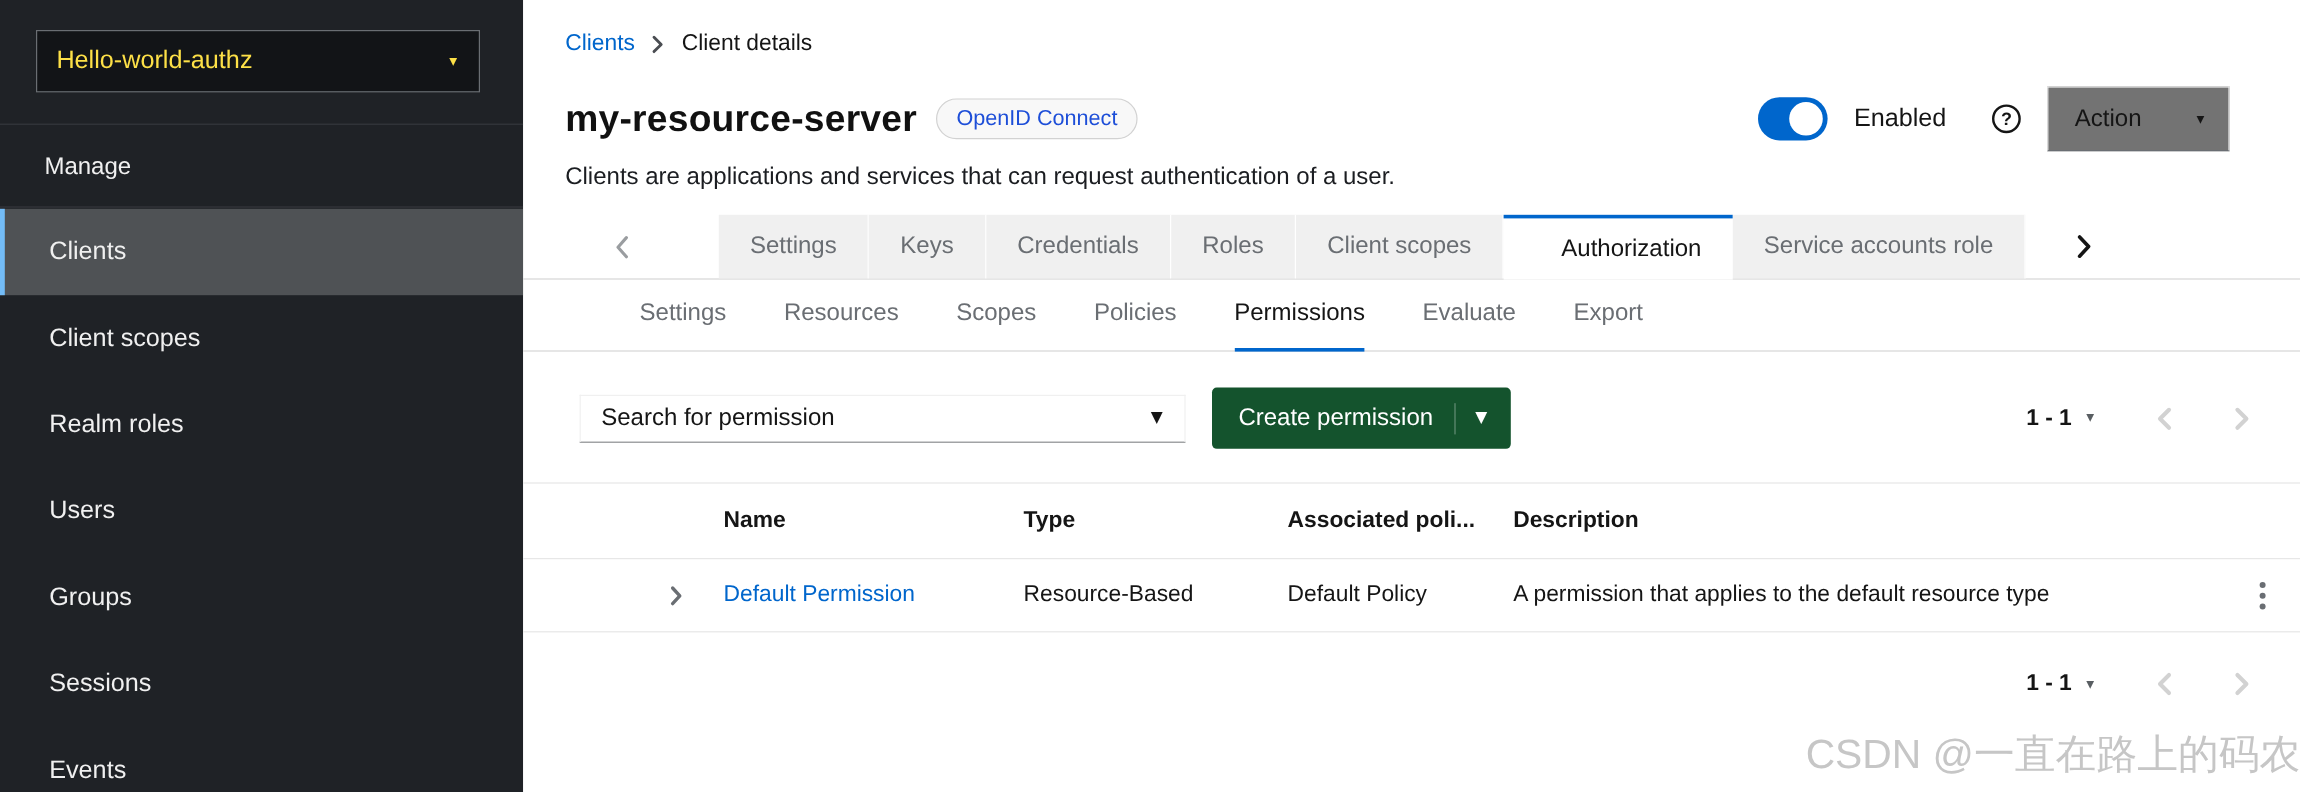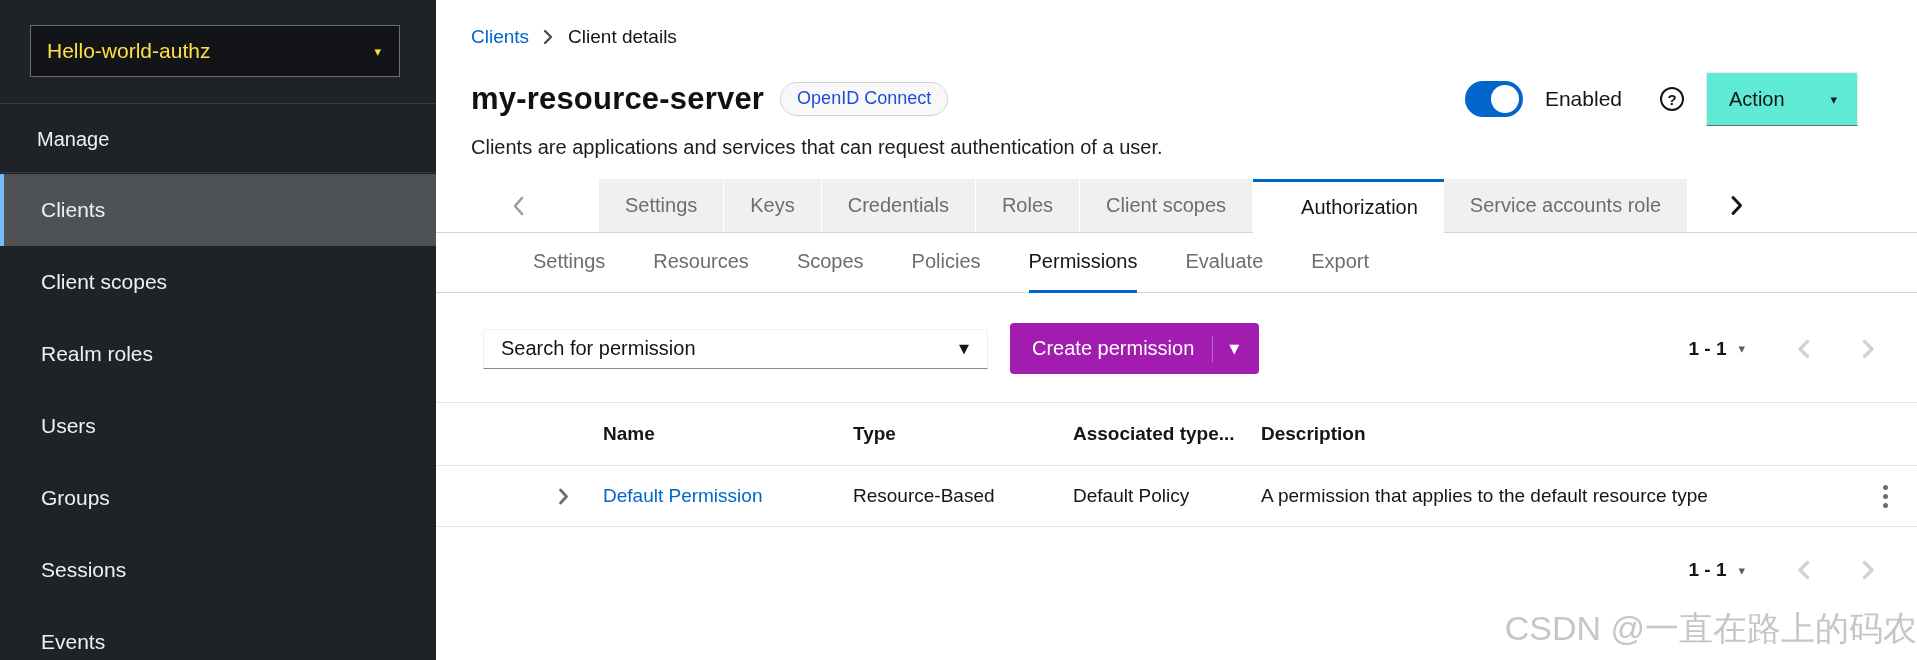--- a/index.html
+++ b/index.html
@@ -61,21 +61,21 @@
     position:absolute; right:4px; top:4px; width:28px; height:28px;
     border-radius:50%; background:#fff;
   }
   .enabled-label { font-size:21px; margin:0 38px 0 22px; }
   .help-icon {
     width:24px; height:24px; border:2px solid #151515; border-radius:50%;
     display:flex; align-items:center; justify-content:center;
     font-size:15px; font-weight:700; cursor:pointer; margin-right:22px;
   }
   .action-btn {
-    width:152px; height:54px; background:#5eead4;
+    width:152px; height:54px; background:#737373;
     border:1px solid #ededed; border-bottom:1px solid #6a6e73;
     display:flex; align-items:center; justify-content:space-between;
     padding:0 20px 0 22px; font-size:20px; cursor:pointer;
   }
   .subtitle { padding:10px 0 0 35px; font-size:20px; color:#1b1d21; }
 
   
   .tabs {
     margin-top:20px; height:54px; display:flex; align-items:stretch;
     border-bottom:1px solid #d6d6d6;
@@ -115,21 +115,21 @@
     margin-top:30px; display:flex; align-items:center;
     padding:0 42px 0 47px;
   }
   .search-select {
     width:505px; height:40px; background:#fff;
     border:1px solid #f0f0f0; border-bottom:1px solid #8a8d90;
     display:flex; align-items:center; justify-content:space-between;
     padding:0 18px 0 17px; font-size:20px; cursor:pointer;
   }
   .create-btn {
-    margin-left:22px; height:51px; background:#a21caf; color:#fff;
+    margin-left:22px; height:51px; background:#14532d; color:#fff;
     border:none; border-radius:4px; display:flex; align-items:center;
     padding:0 20px 0 22px; font-size:20px; cursor:pointer;
   }
   .create-btn .divider { width:1px; height:26px; background:rgba(255,255,255,.35); margin:0 16px 0 18px; }
   .toolbar-spacer { flex:1; }
   .pagination { display:flex; align-items:center; position:relative; z-index:2; }
   .pag-range { font-size:19px; font-weight:700; color:#151515; }
   .pag-caret { color:#595e62; margin-left:12px; cursor:pointer; }
   .pag-arrow { color:#d2d2d2; margin-left:52px; cursor:default; display:flex; align-items:center; }
 
@@ -309,21 +309,21 @@
           </svg>
       </span>
     </div>
   </div>
 
   <div class="perm-table">
     <div class="t-row t-head">
       <div></div>
       <div>Name</div>
       <div>Type</div>
-      <div>Associated type...</div>
+      <div>Associated poli...</div>
       <div>Description</div>
       <div></div>
     </div>
     <div class="t-row t-body-row">
       <div class="cell-expand">
         <svg class="chev" width="11" height="17" viewBox="0 0 11 17">
             <path d="M2.5 2 L8.5 8.5 L2.5 15" fill="none" stroke="#6a6e73" stroke-width="2.8" stroke-linecap="round" stroke-linejoin="round"></path>
           </svg>
       </div>
       <div><a class="name-link">Default Permission</a></div>

